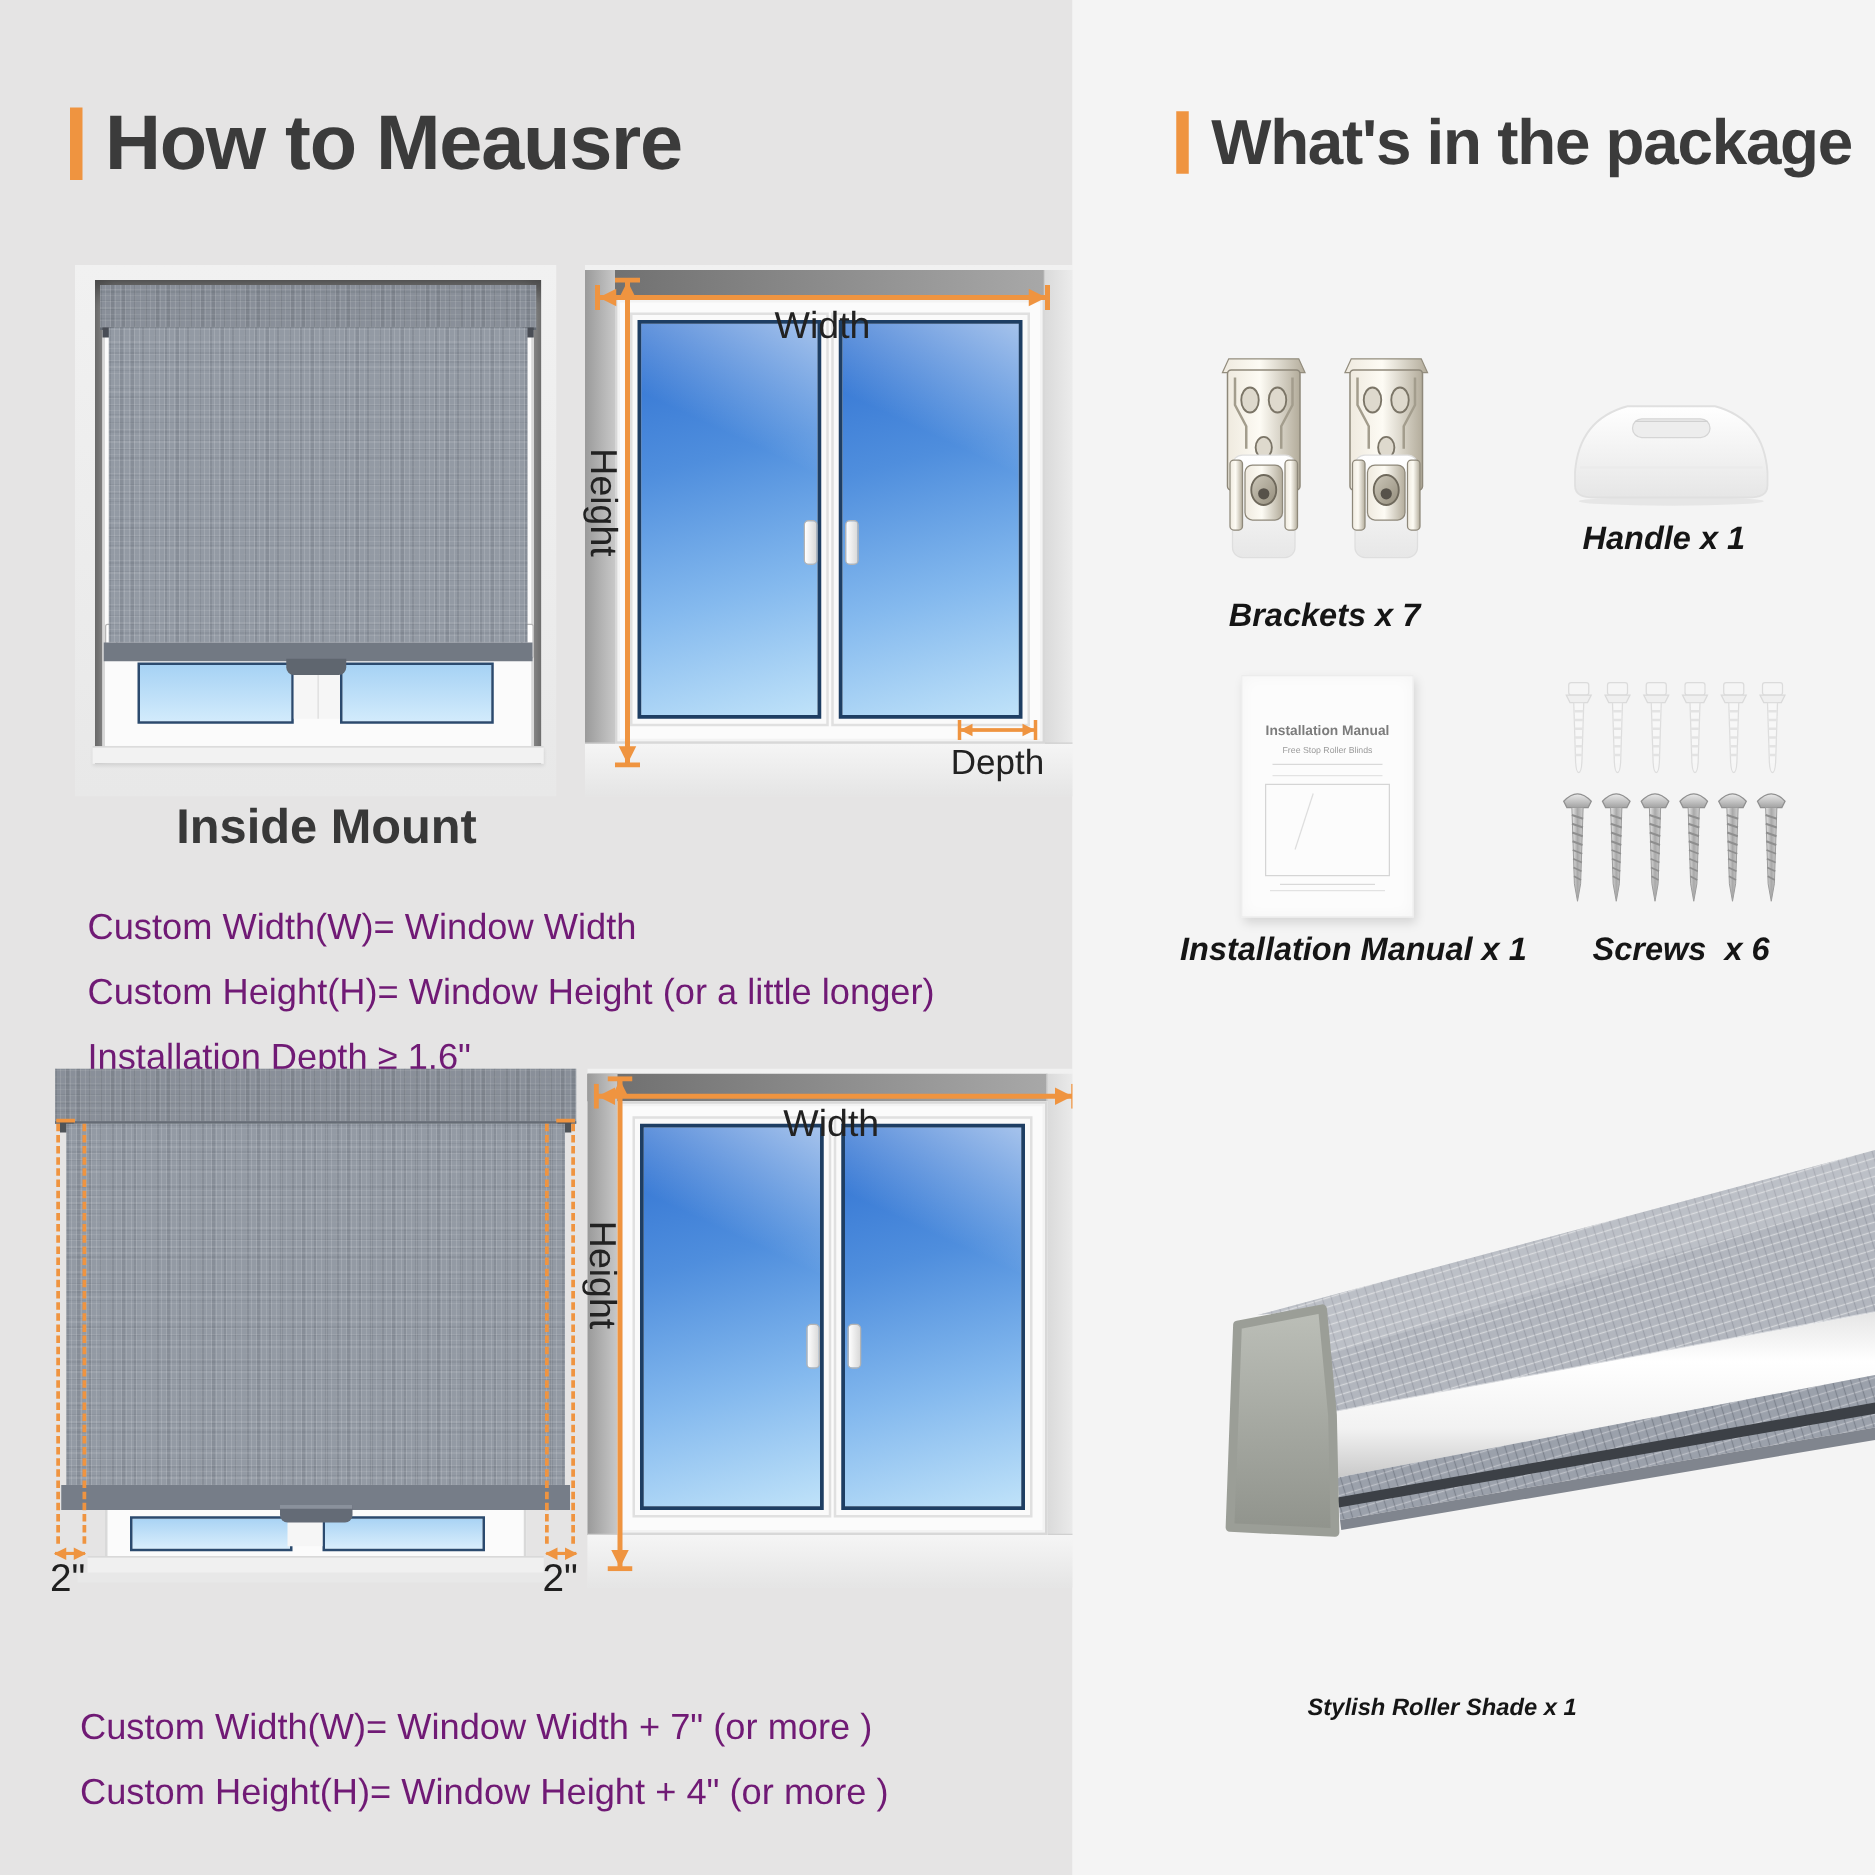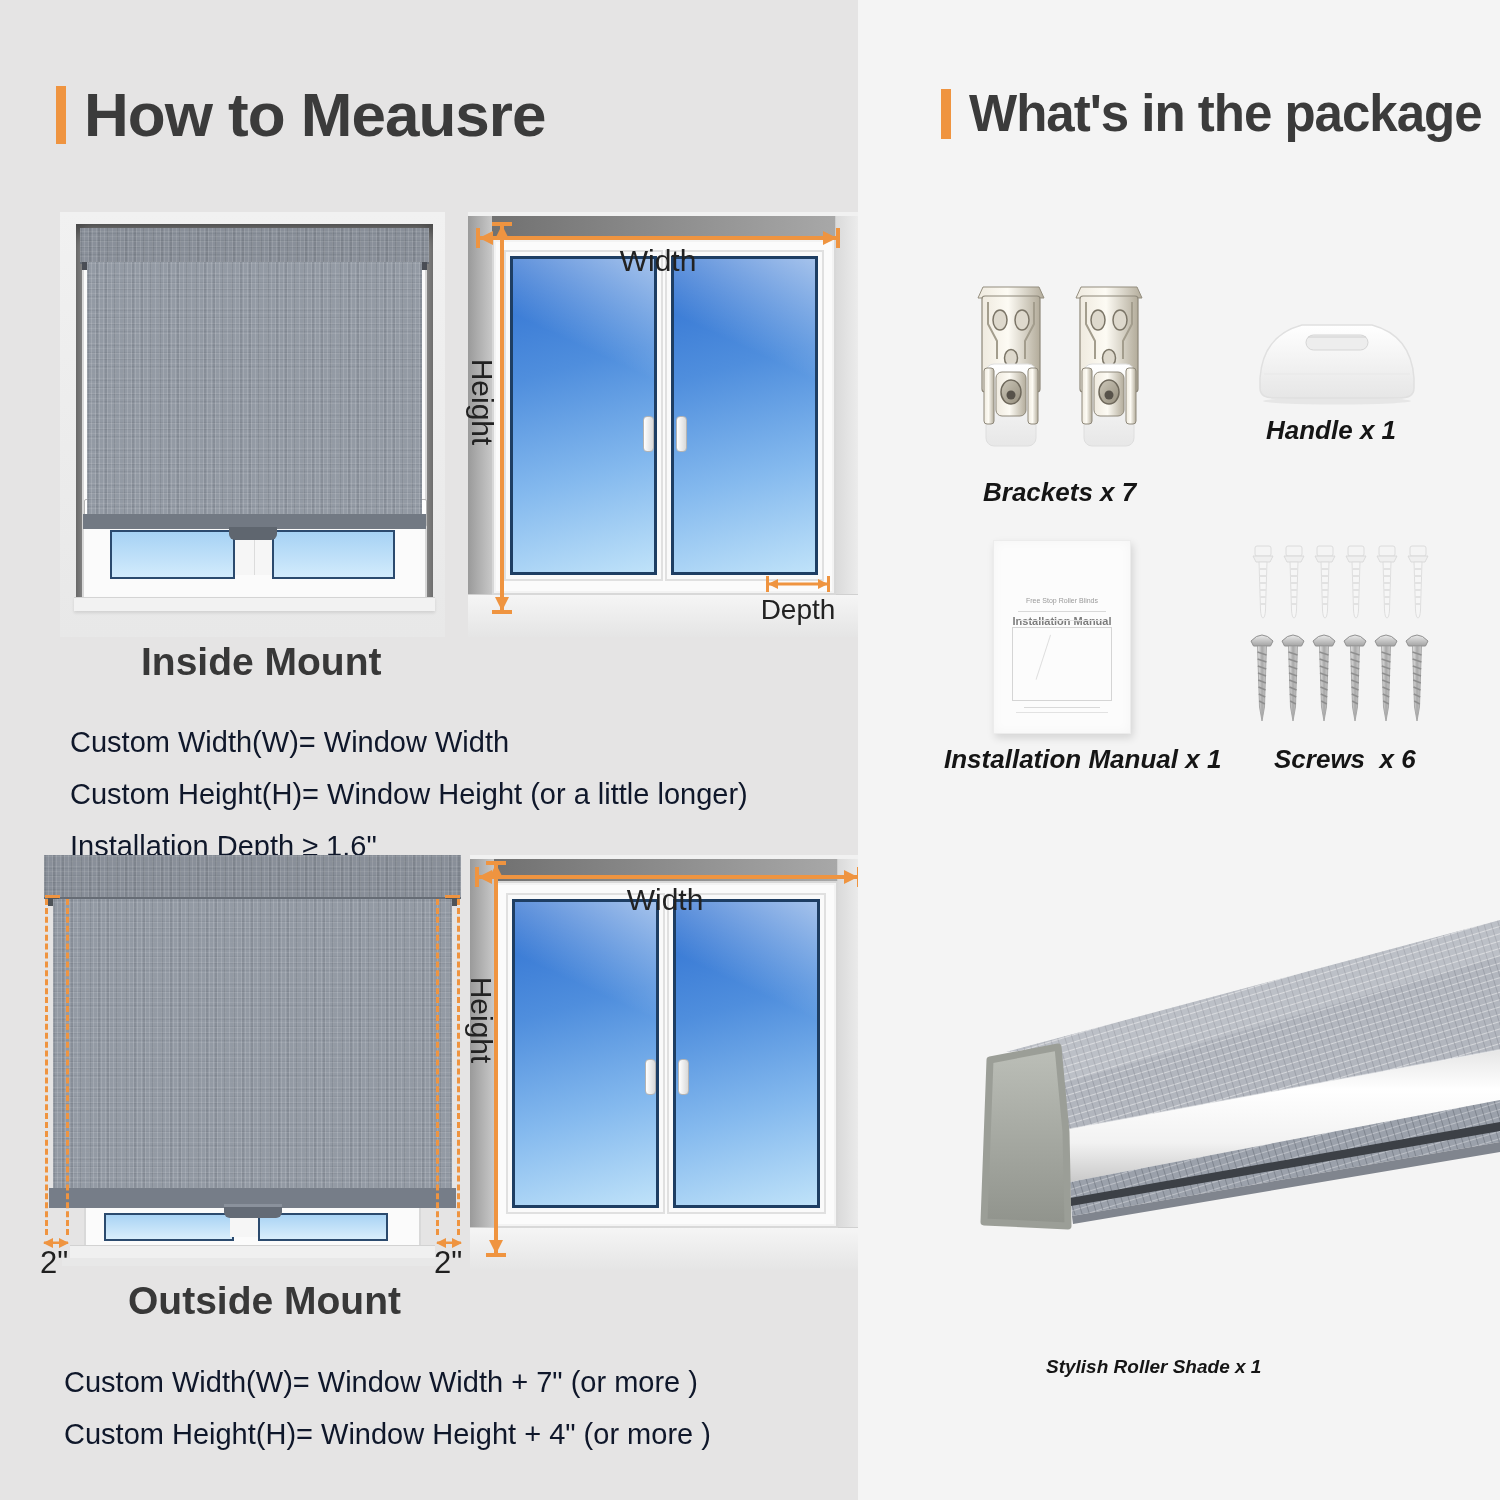--- a/index.html
+++ b/index.html
@@ -15,21 +15,21 @@
   .sec-head h1{margin:0;font-weight:bold;color:#3b3b3b;letter-spacing:-1px;line-height:1;}
   .head-left{left:56px;top:84px;}
   .head-left .accent-bar{height:58px;}
   .head-left h1{font-size:62px;}
   .head-right{left:54px;top:88px;margin-left:29px;}
   .head-right .accent-bar{height:50px;}
   .head-right h1{font-size:51px;}
 
   
   .copy{position:absolute;width:780px;}
-  .copy p{margin:0;font-size:29px;line-height:52px;color:#0f172a;white-space:pre;}
+  .copy p{margin:0;font-size:29px;line-height:52px;color:#701a75;white-space:pre;}
   .copy-inside{left:70px;top:716px;}
   .copy-outside{left:64px;top:1356px;}
   .mount-title{position:absolute;margin:0;font-size:39px;font-weight:bold;color:#383838;}
 
   
   .fig{position:absolute;}
   .fig *{position:absolute;}
 
   
   .w-wall{inset:0;background:linear-gradient(180deg,#f1f1f1,#e8e8e8);}
@@ -96,21 +96,21 @@
   .dim-label{font-size:30px;color:#222;text-align:center;}
   .dim-label.rot{transform:rotate(90deg);}
   .arrow-svg{fill:#EF9440;}
 
   
   .pkg-label{position:absolute;font-weight:bold;font-style:italic;color:#151515;font-size:26px;white-space:pre;}
   .pkg-label.big{font-size:19px;}
   .manual-page{position:absolute;left:993px;top:540px;width:136px;height:192px;background:#fcfcfc;
     box-shadow:2px 4px 8px rgba(0,0,0,.13), inset 0 0 12px rgba(0,0,0,.03);border:1px solid #ececec;}
   .manual-page *{position:absolute;}
-  .m-title{left:0;right:0;top:38px;text-align:center;font-size:11px;font-weight:bold;color:#7c7c7c;margin-top:36px;}
+  .m-title{left:0;right:0;top:38px;text-align:center;font-size:11px;font-weight:bold;color:#7c7c7c;}
   .m-sub{left:0;right:0;top:56px;text-align:center;font-size:7px;color:#9a9a9a;}
   .m-lines{left:24px;right:24px;top:70px;height:8px;border-top:1px solid #d9d9d9;border-bottom:1px solid #e3e3e3;}
   .m-box{left:18px;right:18px;top:86px;height:72px;border:1px solid #d5d5d5;}
   .m-box:after{content:'';position:absolute;left:30%;top:15%;width:35%;height:65%;border-left:1px solid #dedede;transform:rotate(18deg);}
   .m-foot1{left:30px;right:30px;top:166px;height:1px;background:#d9d9d9;}
   .m-foot2{left:22px;right:22px;top:171px;height:1px;background:#e2e2e2;}
 </style>
 </head>
 <body>
 
@@ -326,21 +326,20 @@
       <svg class="arrow-svg" style="left:16px;top:6px" width="20" height="396">
         <rect x="0" y="0" width="20" height="4"></rect>
           <rect x="0" y="392" width="20" height="4"></rect>
         <rect x="8" y="3" width="4" height="390"></rect>
         <polygon points="10,3 3,17 17,17"></polygon>
           <polygon points="10,393 3,379 17,379"></polygon>
       </svg>
       <div class="dim-label rot" style="left:-42px;top:150px;width:110px;height:30px">Height</div>
     </div>
 
-    <h2 class="mount-title" style="left:128px;top:1279px">Outside Mount</h2>
 
     <div class="copy copy-outside">
       <p>Custom Width(W)= Window Width + 7" (or more )</p>
       <p>Custom Height(H)= Window Height + 4" (or more )</p>
     </div>
   </section>
 
   <section class="panel-right">
 
     <div class="sec-head head-right">

